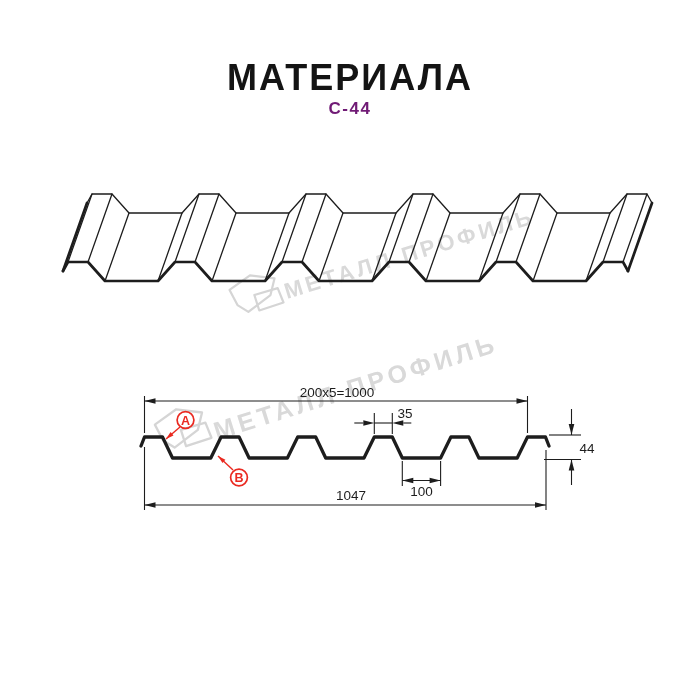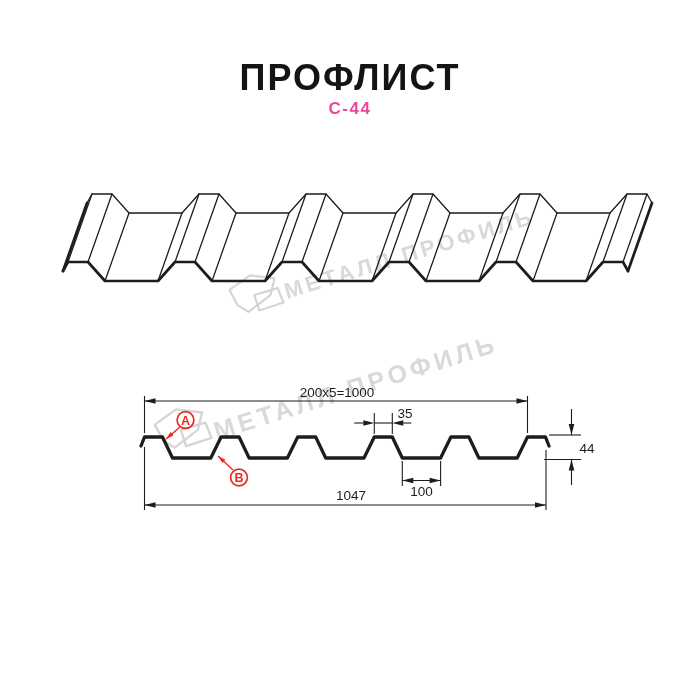--- a/index.html
+++ b/index.html
@@ -1,41 +1,41 @@
 <!DOCTYPE html>
 <html><head>
 <meta charset="utf-8">
 <style>
   html,body{margin:0;padding:0;background:#ffffff;}
   #page{position:relative;width:700px;height:700px;background:#fff;overflow:hidden;
         font-family:"Liberation Sans",sans-serif;}
   #title{position:absolute;left:0;top:57px;width:700px;text-align:center;
          font-size:36px;font-weight:bold;letter-spacing:2px;color:#141414;}
   #subtitle{position:absolute;left:0;top:99px;width:700px;text-align:center;
-            font-size:17px;font-weight:bold;letter-spacing:1.5px;color:#ec4899;}
+            font-size:17px;font-weight:bold;letter-spacing:1.5px;color:#701a75;}
   #footer{position:absolute;left:0;top:611px;width:700px;text-align:center;
           font-size:19px;font-weight:bold;letter-spacing:0.4px;color:#2b2b2b;}
   #scene{position:absolute;left:0;top:0;}
   .thin{fill:none;stroke:#1d1d1d;stroke-width:1.3;stroke-linejoin:round;stroke-linecap:round;}
   .thick{fill:none;stroke:#1d1d1d;stroke-width:2.7;stroke-linejoin:round;stroke-linecap:round;}
   .prof{stroke-width:3.3;}
   .dim{fill:none;stroke:#1d1d1d;stroke-width:1.1;}
   .dim-t{font-size:13.5px;fill:#1d1d1d;}
   .wm-t{font-weight:bold;fill:#d9d9d9;}
   .wm-logo{fill:none;stroke:#d5d5d5;stroke-width:2.2;stroke-linejoin:round;}
   .red-l{fill:none;stroke:#ea2a21;stroke-width:1.4;}
   .red-c{fill:#ffffff;fill-opacity:0;stroke:#ea2a21;stroke-width:1.7;}
   .red-t{font-size:12.5px;font-weight:bold;fill:#ea2a21;}
 </style>
 </head>
 <body>
 
 <div id="page">
 
-  <div id="title">ПРОФЛИСТ</div>
+  <div id="title">МАТЕРИАЛА</div>
   <div id="subtitle">С-44</div>
 
   <svg id="scene" width="700" height="700" viewBox="0 0 700 700">
 
     <g>
       <g class="wm-logo" transform="translate(226,273) rotate(-7,28,19)">
         <path d="M 10,30 L 4,14 L 26,2 L 50,8 L 44,24 L 20,38 Z"></path>
         <path d="M 28,22 L 52,18 L 56,33 L 31,38 Z"></path>
       </g>
       <text class="wm-t" transform="translate(287,299) rotate(-17)" font-size="22" letter-spacing="3.5">МЕТАЛЛ ПРОФИЛЬ</text>

